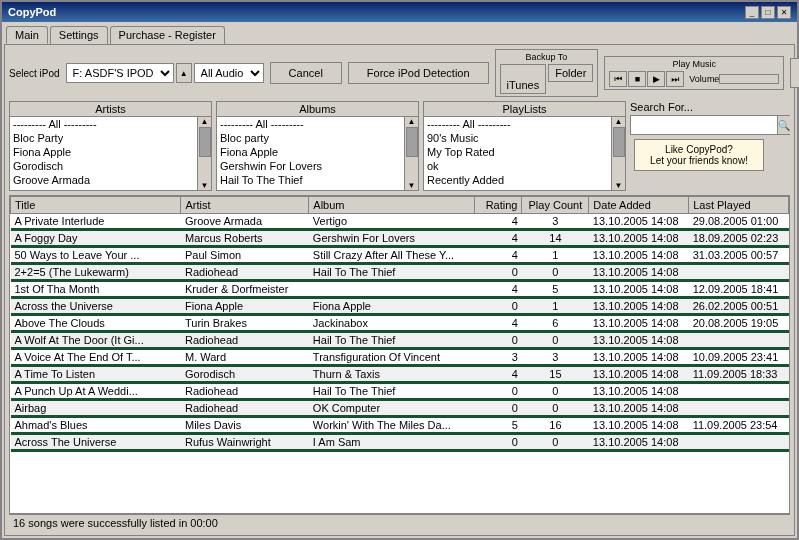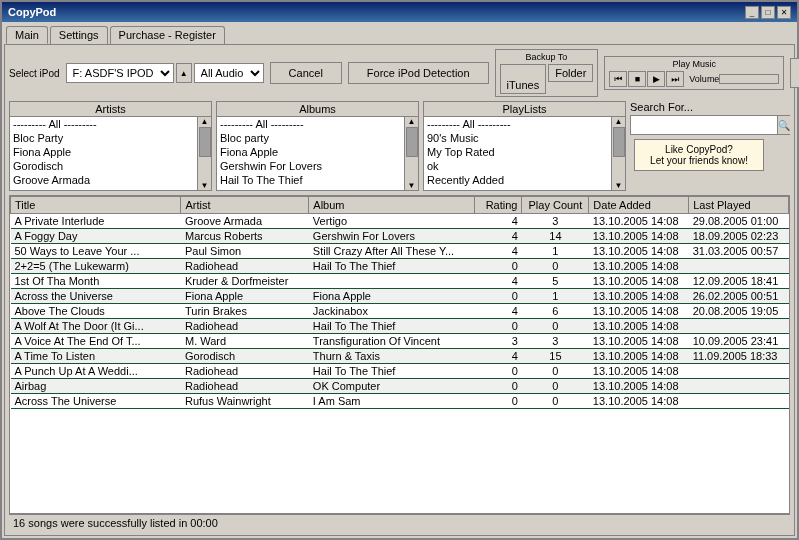--- a/index.html
+++ b/index.html
@@ -304,21 +304,21 @@
     }
     thead th {
       border: 1px solid #848284;
       padding: 2px 4px;
       text-align: left;
       font-weight: normal;
       white-space: nowrap;
       margin-top: 23px;
     }
     tbody tr {
-      border-bottom: 1px solid #14532d;
+      border-bottom: 3px solid #14532d;
     }
     tbody tr:nth-child(even) {
       background: #f0f0f0;
     }
     tbody td {
       padding: 1px 4px;
       white-space: nowrap;
       overflow: hidden;
       text-overflow: ellipsis;
     }
@@ -581,20 +581,29 @@
             <tr>
               <td class="col-title">Airbag</td>
               <td class="col-artist">Radiohead</td>
               <td class="col-album">OK Computer</td>
               <td class="col-rating">0</td>
               <td class="col-playcount">0</td>
               <td class="col-dateadded">13.10.2005 14:08</td>
               <td class="col-lastplayed"></td>
             </tr>
             <tr>
+              <td class="col-title">Ahmad's Blues</td>
+              <td class="col-artist">Miles Davis</td>
+              <td class="col-album">Workin' With The Miles Da...</td>
+              <td class="col-rating">5</td>
+              <td class="col-playcount">16</td>
+              <td class="col-dateadded">13.10.2005 14:08</td>
+              <td class="col-lastplayed">11.09.2005 23:54</td>
+            </tr>
+            <tr>
               <td class="col-title">Across The Universe</td>
               <td class="col-artist">Rufus Wainwright</td>
               <td class="col-album">I Am Sam</td>
               <td class="col-rating">0</td>
               <td class="col-playcount">0</td>
               <td class="col-dateadded">13.10.2005 14:08</td>
               <td class="col-lastplayed"></td>
             </tr>
           </tbody>
       </table>

